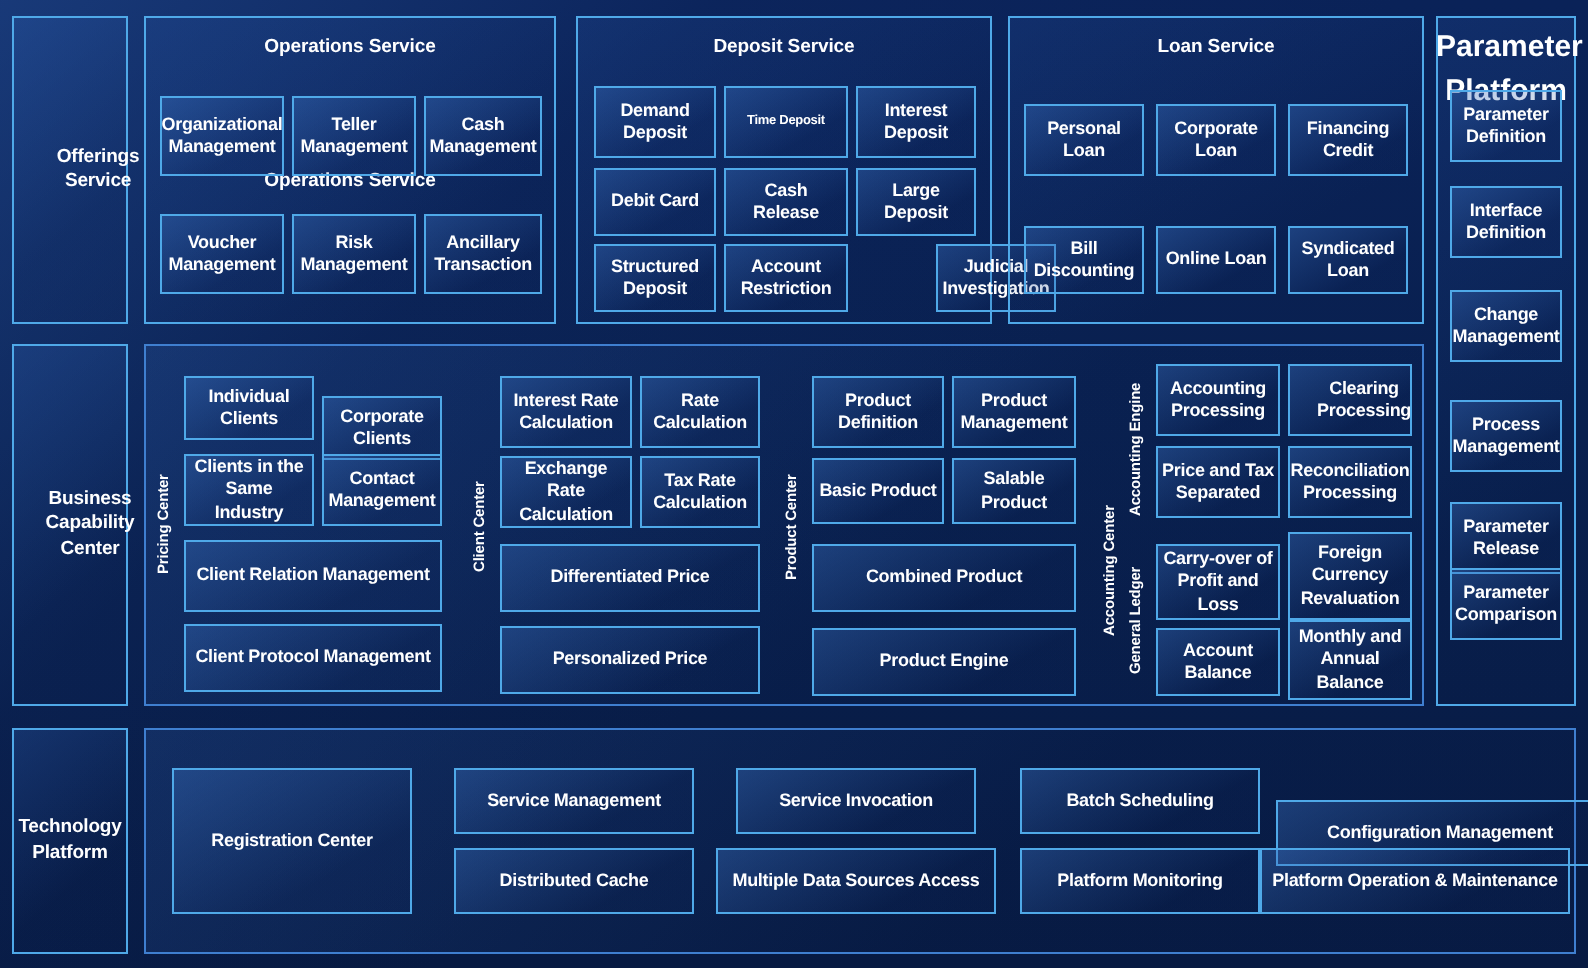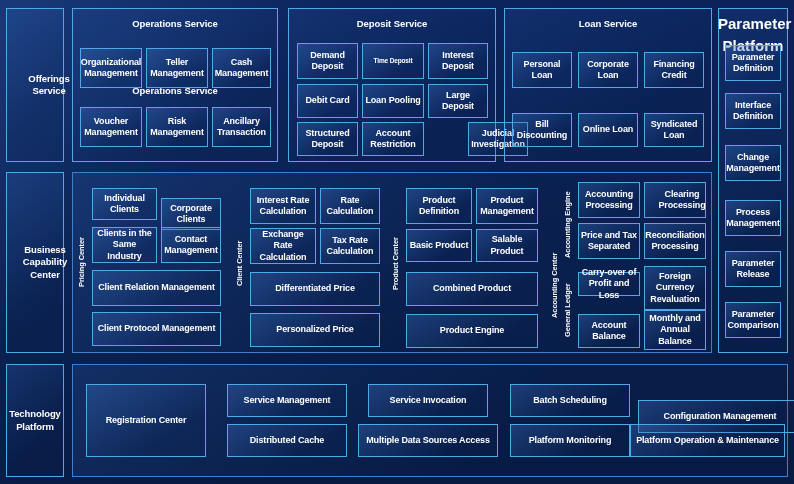--- a/index.html
+++ b/index.html
@@ -133,21 +133,21 @@
 
   <div class="group" style="left:288px; top:8px; width:208px; height:154px;">
   </div>
   <div class="group-title" style="left:288px; top:18px; width:208px;">Deposit Service</div>
 
   <div class="cell" style="left:297px; top:43px; width:61px; height:36px;">Demand Deposit</div>
   <div class="cell tiny" style="left:362px; top:43px; width:62px; height:36px;">Time Deposit</div>
   <div class="cell" style="left:428px; top:43px; width:60px; height:36px;">Interest Deposit</div>
 
   <div class="cell" style="left:297px; top:84px; width:61px; height:34px;">Debit Card</div>
-  <div class="cell" style="left:362px; top:84px; width:62px; height:34px;">Loan Pooling</div>
+  <div class="cell" style="left:362px; top:84px; width:62px; height:34px;">Cash Release</div>
   <div class="cell" style="left:428px; top:84px; width:60px; height:34px;">Large Deposit</div>
 
   <div class="cell" style="left:297px; top:122px; width:61px; height:34px;">Structured Deposit</div>
   <div class="cell" style="left:362px; top:122px; width:62px; height:34px;">Account Restriction</div>
   <div class="cell" style="left:428px; top:122px; width:60px; height:34px;margin-left:40px;">Judicial Investigation</div>
 
   <div class="group" style="left:504px; top:8px; width:208px; height:154px;">
   </div>
   <div class="group-title" style="left:504px; top:18px; width:208px;">Loan Service</div>
 
@@ -164,21 +164,21 @@
   <div class="sidecol-title" style="left:718px; top:13px; width:70px;">
     <div>Parameter</div>
     <div>Platform</div>
   </div>
 
   <div class="cell" style="left:725px; top:45px; width:56px; height:36px;">Parameter Definition</div>
   <div class="cell" style="left:725px; top:93px; width:56px; height:36px;">Interface Definition</div>
   <div class="cell" style="left:725px; top:145px; width:56px; height:36px;">Change Management</div>
   <div class="cell" style="left:725px; top:200px; width:56px; height:36px;">Process Management</div>
   <div class="cell" style="left:725px; top:251px; width:56px; height:36px;">Parameter Release</div>
-  <div class="cell" style="left:725px; top:302px; width:56px; height:36px;">Parameter Comparison</div>
+  <div class="cell" style="left:725px; top:284px; width:56px; height:36px;">Parameter Comparison</div>
 
   <div class="band" style="left:72px; top:172px; width:640px; height:181px;">
   </div>
 
   <div class="vlabel" style="left:76px; top:210px; width:11px; height:105px;">Pricing Center</div>
 
   <div class="cell" style="left:92px; top:188px; width:65px; height:32px;">Individual Clients</div>
   <div class="cell" style="left:161px; top:198px; width:60px; height:32px;">Corporate Clients</div>
   <div class="cell" style="left:92px; top:227px; width:65px; height:36px;">Clients in the Same Industry</div>
   <div class="cell" style="left:161px; top:227px; width:60px; height:36px;">Contact Management</div>
@@ -204,21 +204,21 @@
   <div class="cell" style="left:406px; top:314px; width:132px; height:34px;">Product Engine</div>
 
   <div class="vlabel" style="left:549px; top:240px; width:11px; height:90px;">Accounting Center</div>
   <div class="vlabel" style="left:562px; top:182px; width:11px; height:86px;">Accounting Engine</div>
   <div class="vlabel" style="left:562px; top:272px; width:11px; height:76px;">General  Ledger</div>
 
   <div class="cell" style="left:578px; top:182px; width:62px; height:36px;">Accounting Processing</div>
   <div class="cell" style="left:644px; top:182px; width:62px; height:36px;padding-left:16px;">Clearing Processing</div>
   <div class="cell" style="left:578px; top:223px; width:62px; height:36px;">Price and Tax Separated</div>
   <div class="cell" style="left:644px; top:223px; width:62px; height:36px;">Reconciliation Processing</div>
-  <div class="cell" style="left:578px; top:272px; width:62px; height:24px;">Carry-over of Profit and Loss</div>
+  <div class="cell" style="left:578px; top:272px; width:62px; height:38px;">Carry-over of Profit and Loss</div>
   <div class="cell" style="left:644px; top:266px; width:62px; height:44px;">Foreign Currency Revaluation</div>
   <div class="cell" style="left:578px; top:314px; width:62px; height:34px;">Account Balance</div>
   <div class="cell" style="left:644px; top:310px; width:62px; height:40px;">Monthly and Annual Balance</div>
 
   <div class="band" style="left:72px; top:364px; width:716px; height:113px;">
   </div>
 
   <div class="cell" style="left:86px; top:384px; width:120px; height:73px;">Registration Center</div>
 
   <div class="cell" style="left:227px; top:384px; width:120px; height:33px;">Service Management</div>

